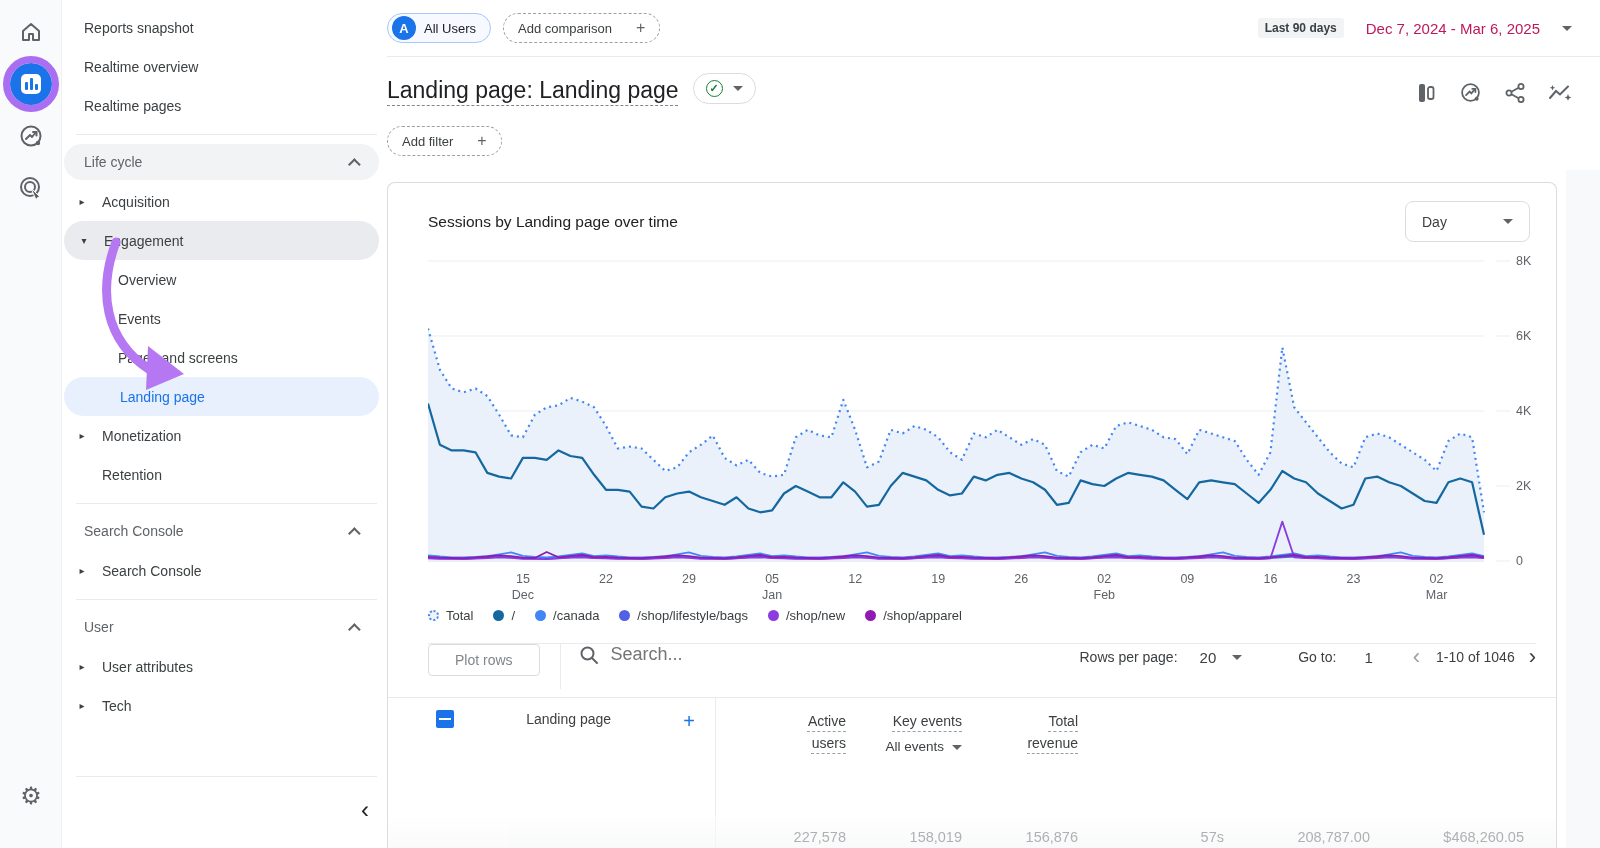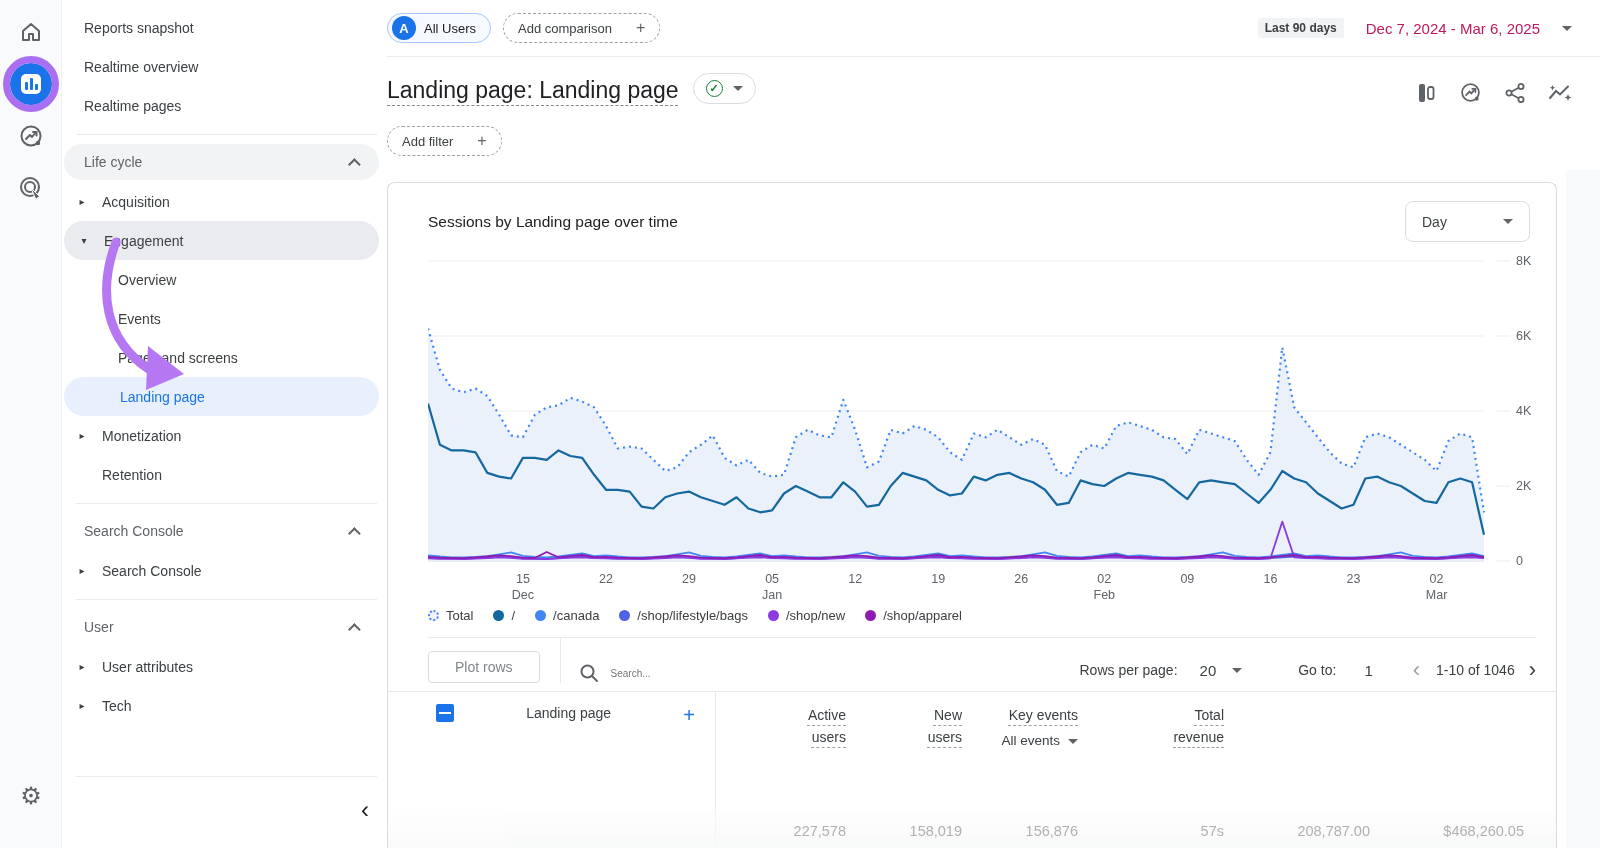--- a/index.html
+++ b/index.html
@@ -61,25 +61,25 @@
   .chart-title { font-size:15.5px; color:#202124; }
   .day-select { margin-left:auto; width:125px; height:41px; border:1px solid #dadce0; border-radius:8px; display:flex; align-items:center;
     padding:0 16px; font-size:14px; color:#3c4043; cursor:pointer; }
   .day-select .caret { margin-left:auto; }
   .chart-zone { position:relative; height:348px; margin-top:14px; }
   .legend { display:flex; align-items:center; gap:20px; padding-left:40px; font-size:13px; color:#3c4043; margin-top:4px; }
   .legend .li { display:flex; align-items:center; gap:7px; }
   .dot { width:11px; height:11px; border-radius:50%; }
   .dot-total { width:11px; height:11px; border-radius:50%; border:2px dotted #4285f4; background:#f1f3f4; }
 
-  .controls { display:flex; align-items:flex-end; height:46px; border-top:1px solid #e8eaed; margin:14px 20px 0 40px; position:relative; }
+  .controls { display:flex; align-items:flex-start; height:46px; border-top:1px solid #e8eaed; margin:20px 20px 0 40px; position:relative; }
   .plot-rows { border:1px solid #dadce0; border-radius:4px; color:#80868b; font-size:14px; padding:7px 26px; cursor:pointer; }
   .vsep { width:1px; align-self:stretch; background:#e8eaed; margin:0 0 0 20px; }
   .search-wrap { display:flex; align-items:center; gap:12px; margin-left:18px; color:#5f6368; }
-  .search-input { border:none; outline:none; font-size:10px; color:#5f6368; width:200px; background:transparent; }
+  .search-input { border:none; outline:none; font-size:18px; color:#5f6368; width:200px; background:transparent; }
   .controls-right { margin-left:auto; display:flex; align-items:center; font-size:14px; color:#3c4043; }
   .rpp-val { margin-left:22px; font-size:15px; }
   .rpp-caret { margin-left:16px; }
   .goto-label { margin-left:56px; }
   .goto-val { margin-left:28px; font-size:15px; }
   .pg-prev { margin-left:40px; color:#9aa0a6; font-size:22px; cursor:pointer; }
   .pg-info { margin-left:16px; }
   .pg-next { margin-left:14px; color:#3c4043; font-size:22px; cursor:pointer; }
 
   .thead { display:flex; border-top:1px solid #e8eaed; margin-top:8px; position:relative; min-height:118px; }
@@ -375,21 +375,20 @@
       </div>
 
       <div class="thead">
         <div class="dim-col">
           <span class="cbox"></span>
           <span class="dim-label">Landing page</span>
           <span class="dim-plus">+</span>
         </div>
         <div class="metrics">
           <div class="mh"><span class="dashed wrapnarrow">Active users</span></div>
-          <div class="mh"><span class="dashed wrapnarrow">New users</span></div>
           <div class="mh">
             <span class="dashed">Key events</span>
             <span class="allev">
                 <span>All events</span>
                 <span class="caret"></span>
               </span>
           </div>
           <div class="mh"><span class="dashed wraprev">Total revenue</span></div>
         </div>
       </div>

